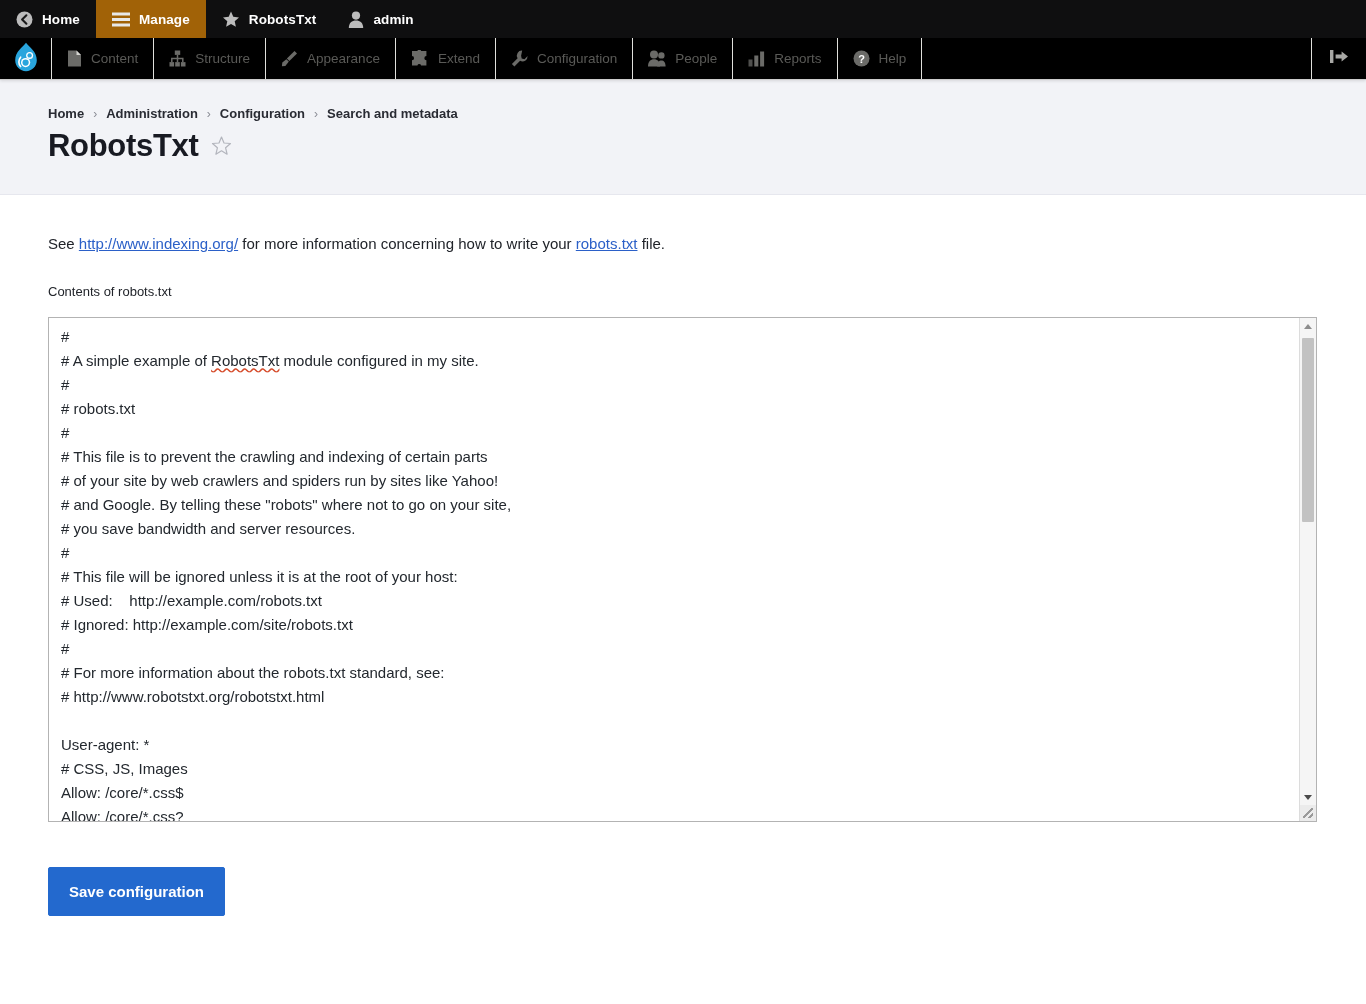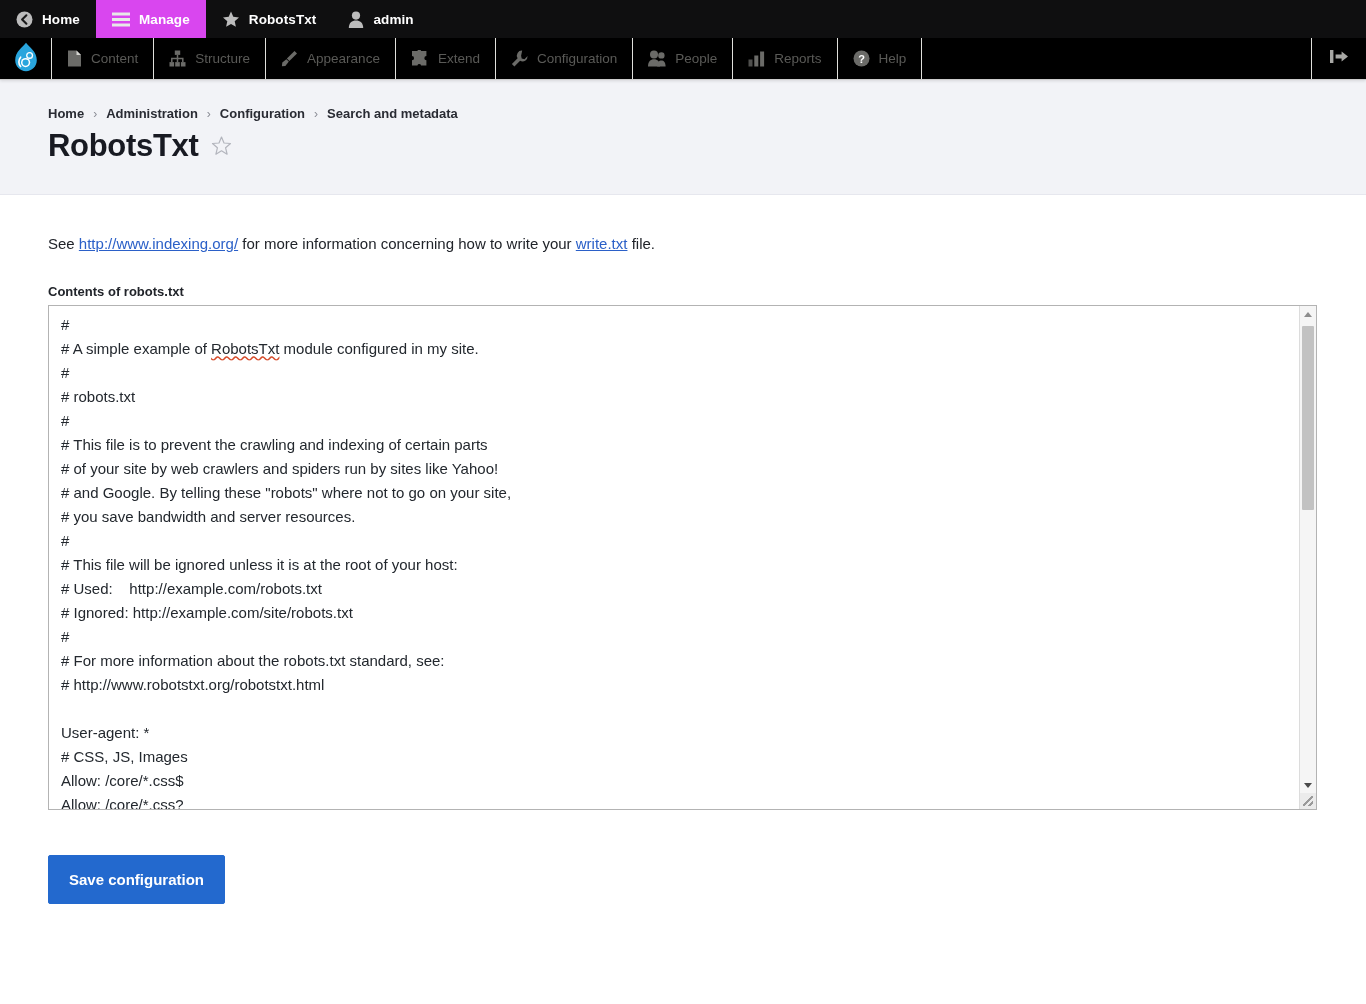--- a/index.html
+++ b/index.html
@@ -26,21 +26,21 @@
     align-items: center;
     gap: 9px;
     padding: 0 16px;
     font-size: 13.5px;
     font-weight: bold;
     color: #ffffff;
     letter-spacing: .1px;
     cursor: pointer;
     white-space: nowrap;
   }
-  .tb-item.active { background: #d946ef; }
+  .tb-item.active { background: #a16207; }
   .tb-ico { display: inline-flex; align-items: center; justify-content: center; }
 
   
   .toolbar-admin {
     height: 42px;
     background: #000000;
     border-bottom: 1px solid #ccc;
     box-shadow: 0 1px 3px rgba(0,0,0,.12);
     display: flex;
     align-items: stretch;
@@ -103,23 +103,23 @@
     font-size: 15px;
     color: #21242a;
     margin: 0 0 30px 0;
     line-height: 1.4;
   }
   .intro a { color: #2b60c8; text-decoration: underline; cursor: pointer; }
 
   .field-label {
     display: block;
     font-size: 13px;
-    font-weight: bold;
+    font-weight: normal;
     color: #21242a;
-    margin-bottom: 6px;
+    margin-bottom: 18px;
   }
 
   
   .ta-wrap {
     position: relative;
     width: 1269px;
     height: 505px;
     border: 1px solid #b3b3b3;
     background: #fff;
     overflow: hidden;
@@ -372,21 +372,21 @@
     <span style="cursor:pointer;line-height:0;">
       <svg width="21" height="20" viewBox="0 0 21 20">
         <path d="M10.5 1 L13 7 L19.5 7.5 L14.6 11.8 L16.1 18.2 L10.5 14.8 L4.9 18.2 L6.4 11.8 L1.5 7.5 L8 7 Z" fill="none" stroke="#b3b5bd" stroke-width="1.2" stroke-linejoin="round"></path>
       </svg>
     </span>
   </div>
 </div>
 
 <div class="content">
 
-  <p class="intro"><span>See </span><a>http://www.indexing.org/</a><span> for more information concerning how to write your </span><a>write.txt</a><span> file.</span></p>
+  <p class="intro"><span>See </span><a>http://www.indexing.org/</a><span> for more information concerning how to write your </span><a>robots.txt</a><span> file.</span></p>
 
   <label class="field-label">Contents of robots.txt</label>
 
   <div class="ta-wrap">
     <div class="ta-text" id="ta-text"><div class="ta-line"><span>#</span></div><div class="ta-line"><span class="sel"># A simple example of <span class="spell">RobotsTxt</span> module configured in my site.</span></div><div class="ta-line"><span>#</span></div><div class="ta-line"><span># robots.txt</span></div><div class="ta-line"><span>#</span></div><div class="ta-line"><span># This file is to prevent the crawling and indexing of certain parts</span></div><div class="ta-line"><span># of your site by web crawlers and spiders run by sites like Yahoo!</span></div><div class="ta-line"><span># and Google. By telling these "robots" where not to go on your site,</span></div><div class="ta-line"><span># you save bandwidth and server resources.</span></div><div class="ta-line"><span>#</span></div><div class="ta-line"><span># This file will be ignored unless it is at the root of your host:</span></div><div class="ta-line"><span># Used:    http://example.com/robots.txt</span></div><div class="ta-line"><span># Ignored: http://example.com/site/robots.txt</span></div><div class="ta-line"><span>#</span></div><div class="ta-line"><span># For more information about the robots.txt standard, see:</span></div><div class="ta-line"><span># http://www.robotstxt.org/robotstxt.html</span></div><div class="ta-line"><span>&nbsp;</span></div><div class="ta-line"><span>User-agent: *</span></div><div class="ta-line"><span># CSS, JS, Images</span></div><div class="ta-line"><span>Allow: /core/*.css$</span></div><div class="ta-line"><span>Allow: /core/*.css?</span></div></div>
 
     <div class="sb">
       <div class="sb-arrow">
           <span class="arrow-up"></span>
         </div>

